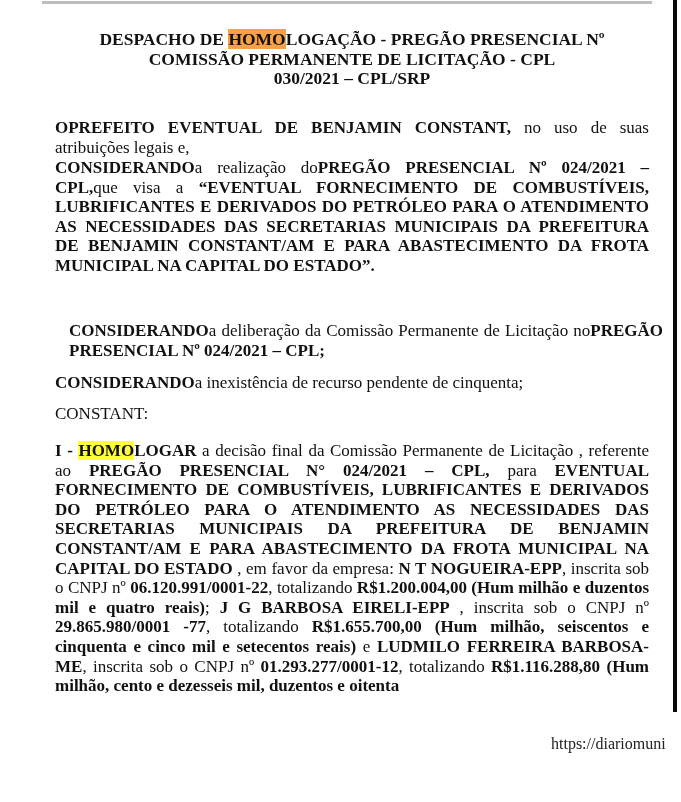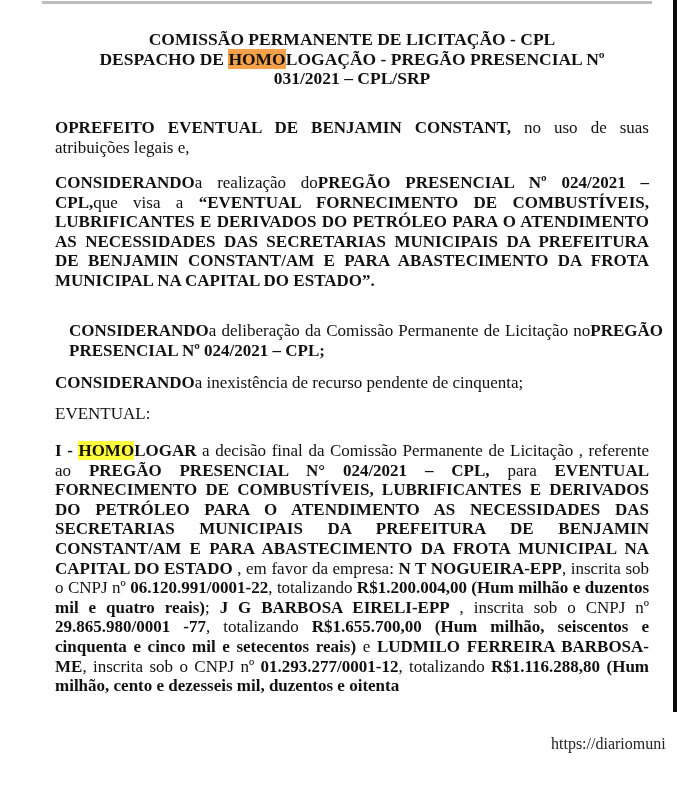--- a/index.html
+++ b/index.html
@@ -48,21 +48,21 @@
   .hl-orange { background: #f7a24a; }
   .hl-yellow { background: #ffff3c; }
   .para {
     font-size: 17px;
     line-height: 19.6px;
     text-align: justify;
     margin: 0;
   }
   .b { font-weight: bold; }
   #p1 { position: absolute; top: 88px; left: 0; width: 594px; }
-  #p2 { position: absolute; top: 143px; left: 0; width: 594px; }
+  #p2 { position: absolute; top: 128px; left: 0; width: 594px; }
   #p3 { position: absolute; top: 291px; left: 0; width: 594px; margin-left: 14px; }
   #p4 { position: absolute; top: 343px; left: 0; width: 594px; }
   #p5 { position: absolute; top: 374px; left: 0; width: 594px; }
   #p6 { position: absolute; top: 411px; left: 0; width: 594px; }
   .url {
     position: absolute;
     left: 551px;
     top: 735px;
     font-size: 16px;
     white-space: nowrap;
@@ -72,32 +72,32 @@
 </style>
 </head>
 <body>
 
 <div class="top-rule"></div>
 <div class="right-bar"></div>
 
 <div class="page">
 
   <h1 class="title">
+    <span class="line"><span>DESPACHO DE </span><span class="hl-orange">HOMO</span><span>LOGAÇÃO - PREGÃO PRESENCIAL Nº</span></span>
     <span class="line">COMISSÃO PERMANENTE DE LICITAÇÃO - CPL</span>
-    <span class="line"><span>DESPACHO DE </span><span class="hl-orange">HOMO</span><span>LOGAÇÃO - PREGÃO PRESENCIAL Nº</span></span>
-    <span class="line">031/2021 – CPL/SRP</span>
+    <span class="line">030/2021 – CPL/SRP</span>
   </h1>
 
   <p class="para" id="p1"><span class="b">OPREFEITO EVENTUAL DE BENJAMIN CONSTANT,</span><span> no uso de suas atribuições legais e,</span></p>
 
   <p class="para" id="p2"><span class="b">CONSIDERANDO</span><span>a realização do</span><span class="b">PREGÃO PRESENCIAL Nº 024/2021 – CPL,</span><span>que visa a</span> <span class="b">“EVENTUAL FORNECIMENTO DE COMBUSTÍVEIS, LUBRIFICANTES E DERIVADOS DO PETRÓLEO PARA O ATENDIMENTO AS NECESSIDADES DAS SECRETARIAS MUNICIPAIS DA PREFEITURA DE BENJAMIN CONSTANT/AM E PARA ABASTECIMENTO DA FROTA MUNICIPAL NA CAPITAL DO ESTADO”.</span></p>
 
   <p class="para" id="p3"><span class="b">CONSIDERANDO</span><span>a deliberação da Comissão Permanente de Licitação no</span><span class="b">PREGÃO PRESENCIAL Nº 024/2021 – CPL;</span></p>
 
   <p class="para" id="p4"><span class="b">CONSIDERANDO</span><span>a inexistência de recurso pendente de cinquenta;</span></p>
 
-  <p class="para" id="p5"><span>EVENTUAL:</span></p>
+  <p class="para" id="p5"><span>CONSTANT:</span></p>
 
   <p class="para" id="p6"><span class="b">I - </span><span class="b hl-yellow">HOMO</span><span class="b">LOGAR</span><span> a decisão final da Comissão Permanente de Licitação , referente ao </span><span class="b">PREGÃO PRESENCIAL N° 024/2021 – CPL,</span><span>  para </span><span class="b">EVENTUAL FORNECIMENTO DE COMBUSTÍVEIS, LUBRIFICANTES E DERIVADOS DO PETRÓLEO PARA O ATENDIMENTO AS NECESSIDADES DAS SECRETARIAS MUNICIPAIS DA PREFEITURA DE BENJAMIN CONSTANT/AM E PARA ABASTECIMENTO DA FROTA MUNICIPAL NA CAPITAL DO ESTADO</span><span> , em favor da empresa: </span><span class="b">N T NOGUEIRA-EPP</span><span>, inscrita sob o CNPJ nº </span><span class="b">06.120.991/0001-22</span><span>, totalizando </span><span class="b">R$1.200.004,00 (Hum milhão e duzentos mil e quatro reais)</span><span>; </span><span class="b">J G BARBOSA EIRELI-EPP</span><span> , inscrita sob o CNPJ nº </span><span class="b">29.865.980/0001 -77</span><span>, totalizando </span><span class="b">R$1.655.700,00 (Hum milhão, seiscentos e cinquenta e cinco mil e setecentos reais)</span><span> e </span><span class="b">LUDMILO FERREIRA BARBOSA-ME</span><span>, inscrita sob o CNPJ nº </span><span class="b">01.293.277/0001-12</span><span>, totalizando </span><span class="b">R$1.116.288,80 (Hum milhão, cento e dezesseis mil, duzentos e oitenta</span></p>
 
 </div>
 
 <div class="url">https://diariomuni</div>
 
 </body></html>

